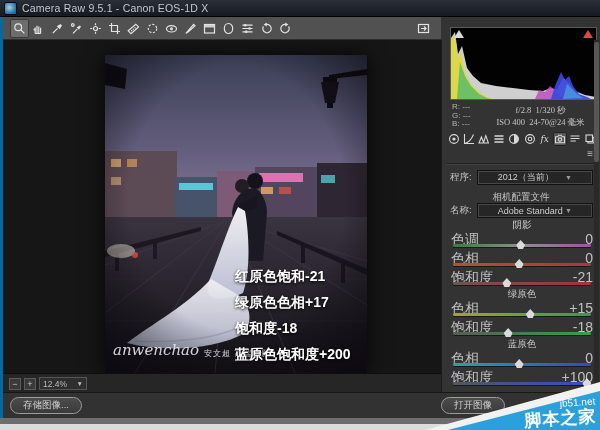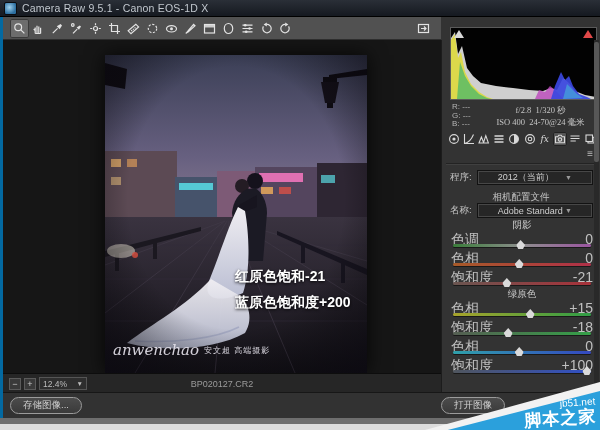--- a/index.html
+++ b/index.html
@@ -18,21 +18,21 @@
   .tool{width:19px;height:19px;display:flex;align-items:center;justify-content:center;border-radius:2px;}
   .tool svg{stroke:#e3e3e3;fill:none;stroke-width:1.2;}
   .tool.active{background:#6d6d6d;box-shadow:inset 0 0 0 1px #3a3a3a;}
   .tool-right{margin-left:auto;margin-right:8px;}
   .panelbar-top{position:absolute;left:441px;top:17px;width:159px;height:23px;background:#333;}
   
   .preview{position:absolute;left:3px;top:40px;width:438px;height:333px;background:#161616;overflow:hidden;}
   .photo{position:absolute;left:102px;top:15px;width:262px;height:318px;box-shadow:0 0 18px rgba(0,0,0,.8);}
   .annotations{position:absolute;left:232px;top:223px;font-size:14px;color:#fff;line-height:26px;
     text-shadow:0 1px 3px rgba(0,0,0,.9);white-space:nowrap;font-weight:bold;}
-  .photo-wm{position:absolute;left:8px;top:286px;color:#e9e6ef;opacity:.9;display:flex;align-items:center;gap:5px;}
+  .photo-wm{position:absolute;left:8px;top:286px;color:#e9e6ef;opacity:.9;display:flex;align-items:flex-end;gap:5px;}
   .wm-script{font-family:"DejaVu Serif",serif;font-style:italic;font-size:15px;}
   .wm-cn{font-size:8px;letter-spacing:1px;}
   
   .panel{position:absolute;left:441px;top:40px;width:159px;height:352px;background:#333;box-sizing:border-box;border-left:1px solid #1c1c1c;}
   .histogram{position:absolute;left:8px;top:-13px;width:147px;height:73px;background:#000;
     border:1px solid #5a5a5a;box-sizing:border-box;}
   .histogram svg{display:block;width:100%;height:100%;}
   .clip{position:absolute;top:2px;width:0;height:0;border-left:5px solid transparent;border-right:5px solid transparent;}
   .clip-l{left:3px;border-bottom:8px solid #d9d9d9;}
   .clip-r{right:3px;border-bottom:8px solid #e04848;}
@@ -274,20 +274,22 @@
         <path d="M30 286 C70 288 110 284 134 272" stroke="#9aa0bc" stroke-width="1.5" fill="none" opacity=".7"></path>
         <rect x="0" y="0" width="262" height="318" fill="url(#vig)"></rect>
       </svg>
       <div class="photo-wm">
         <span class="wm-script">anwenchao</span>
         <span class="wm-cn">安文超 高端摄影</span>
       </div>
     </div>
     <div class="annotations">
       <div>红原色饱和-21</div>
+      <div>绿原色色相+17</div>
+      <div>饱和度-18</div>
       <div>蓝原色饱和度+200</div>
     </div>
   </div>
 
   <div class="panel">
     <div class="histogram">
       <svg viewBox="0 0 145 71" preserveAspectRatio="none">
         <rect width="145" height="71" fill="#020202"></rect>
         <path d="M0 71 L0 10 L4 4 L7 26 L11 18 L16 40 L22 48 L30 55 L45 58 L62 60 L78 62 L92 63 L100 60 L106 62 L112 50 L118 55 L124 63 L134 67 L145 69 L145 71 Z" fill="#cfcfcf"></path>
         <path d="M0 71 L0 12 L4 6 L7 30 L10 24 L14 44 L20 56 L28 64 L36 69 L42 71 Z" fill="#ddd83c" opacity=".9"></path>
@@ -434,20 +436,21 @@
       <div class="slider">
         <div class="s-head">
             <span>饱和度</span>
             <span>-18</span>
           </div>
         <div class="s-track t-greensat">
             <span class="thumb" style="left: 40%;"></span>
           </div>
       </div>
 
+      <div class="sec-h">蓝原色</div>
       <div class="slider">
         <div class="s-head">
             <span>色相</span>
             <span>0</span>
           </div>
         <div class="s-track t-bluehue">
             <span class="thumb" style="left: 48%;"></span>
           </div>
       </div>
       <div class="slider">
@@ -468,21 +471,20 @@
 
   <div class="statusbar">
     <div class="zoomctrl">
       <span class="zbtn">−</span>
       <span class="zbtn">+</span>
       <span class="zsel">
         <span>12.4%</span>
           <span class="arrow">▼</span>
       </span>
     </div>
-    <div class="filename">BP020127.CR2</div>
   </div>
 
   <div class="footer">
     <span class="pillbtn save-btn">存储图像...</span>
     <span class="pillbtn open-btn">打开图像</span>
   </div>
 
   <div class="frame-bottom"></div>
 </div>
 <div class="page-bottom"></div>

